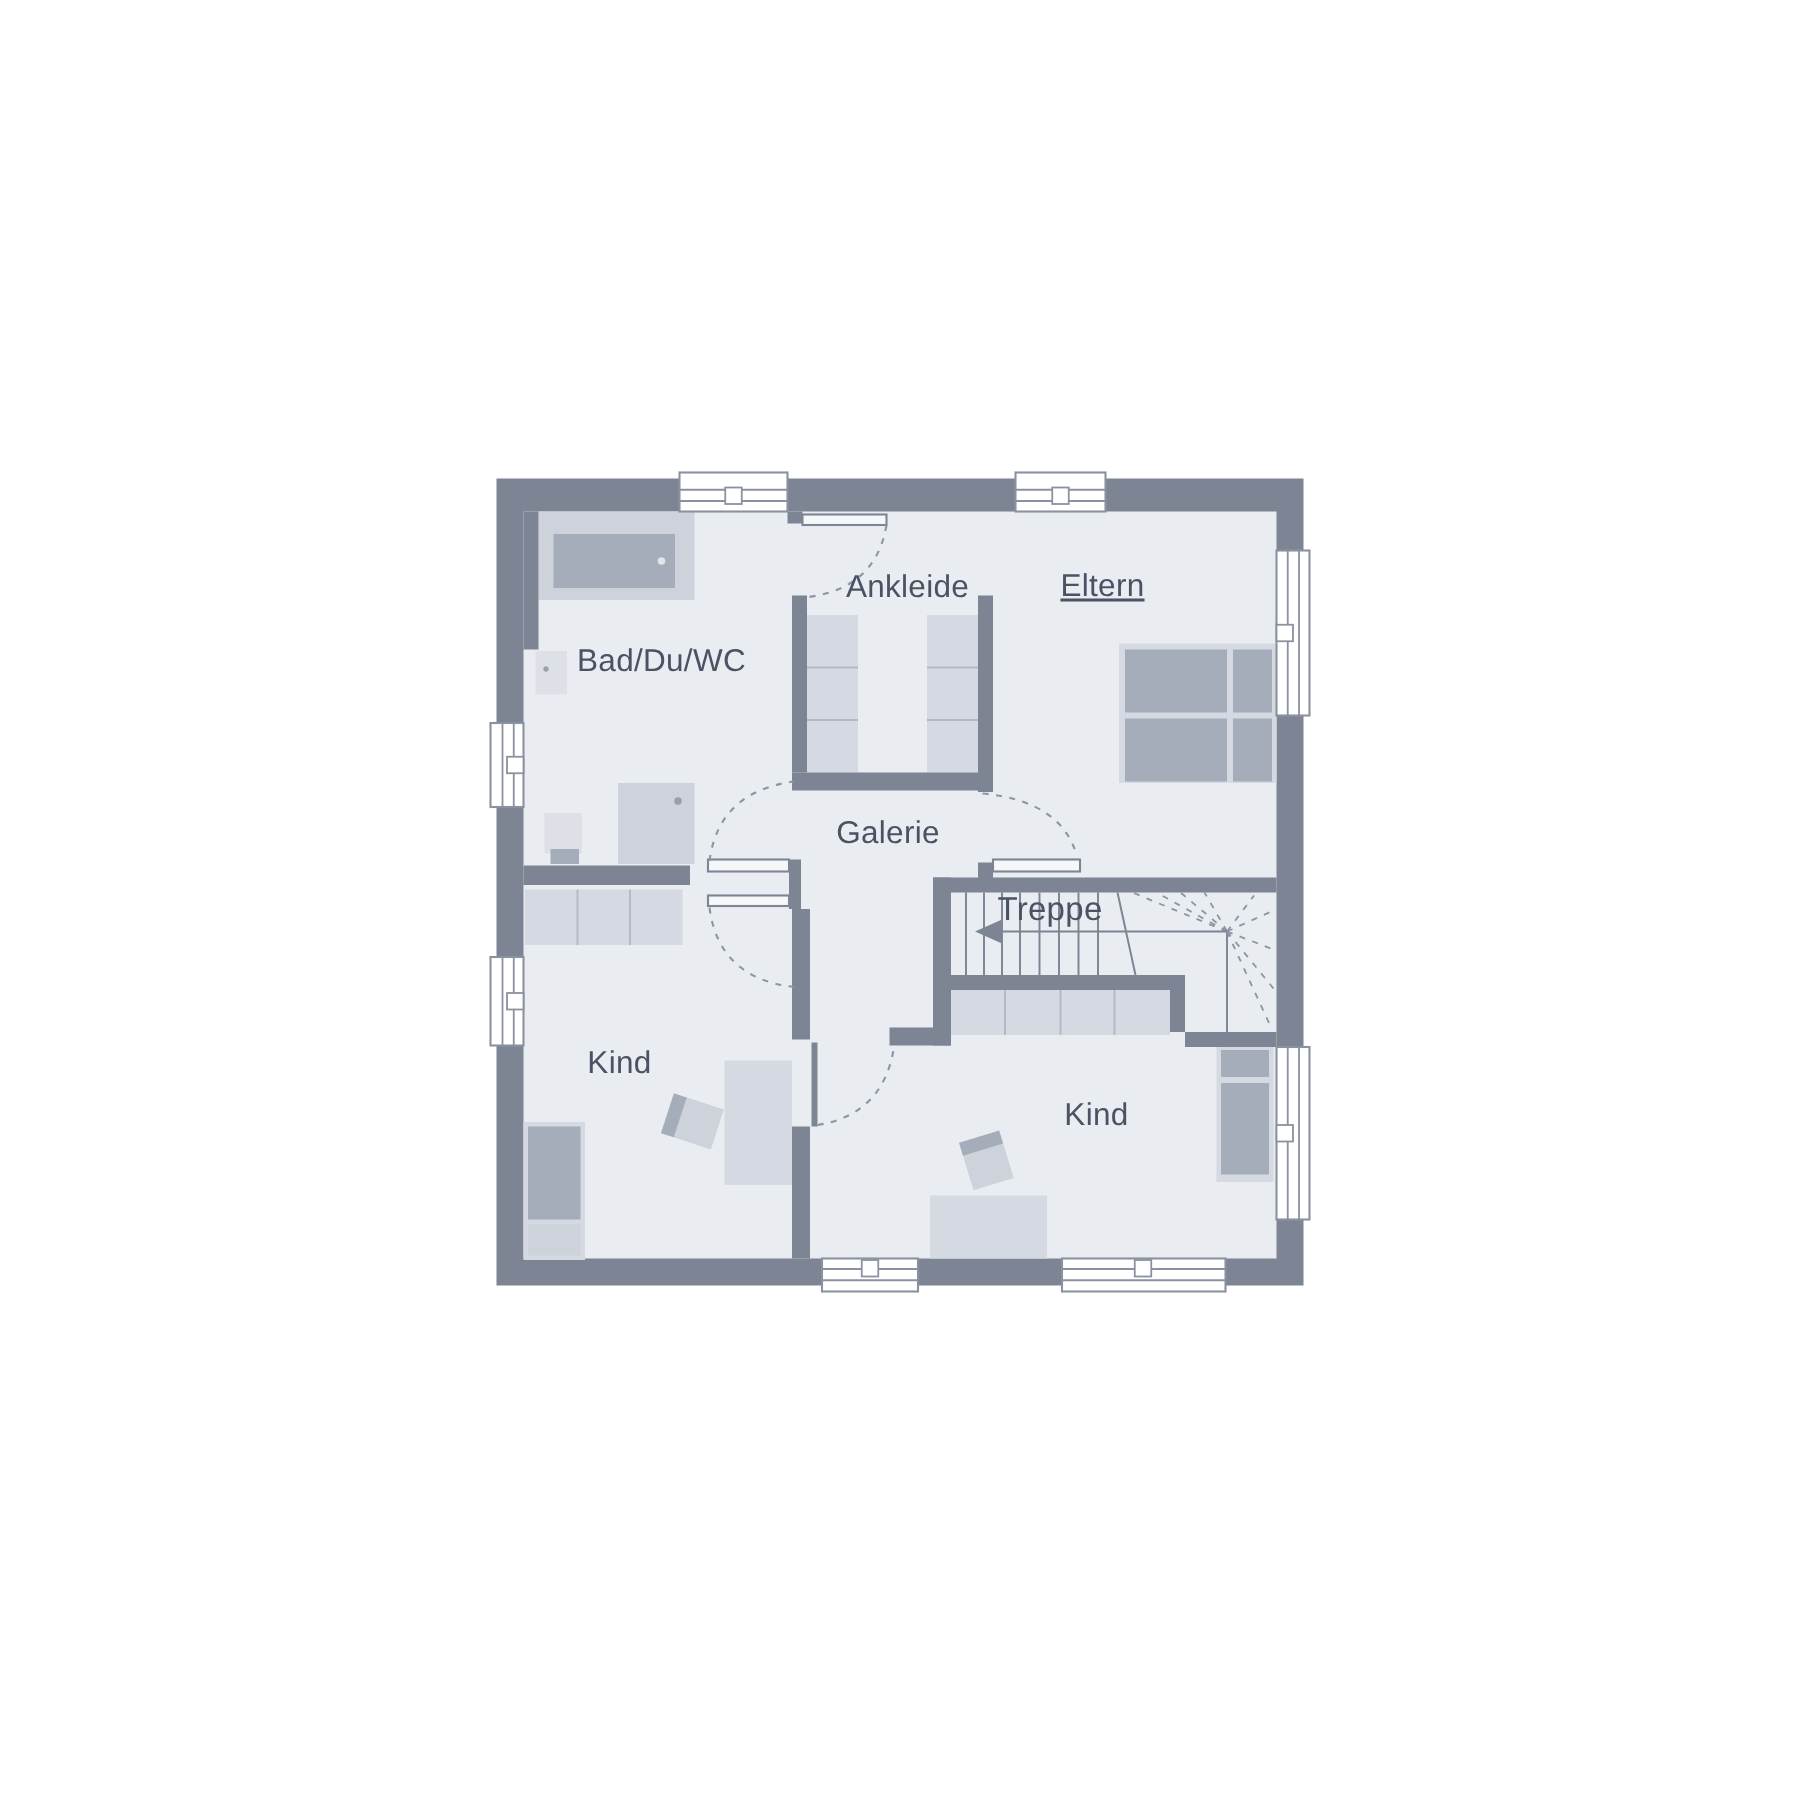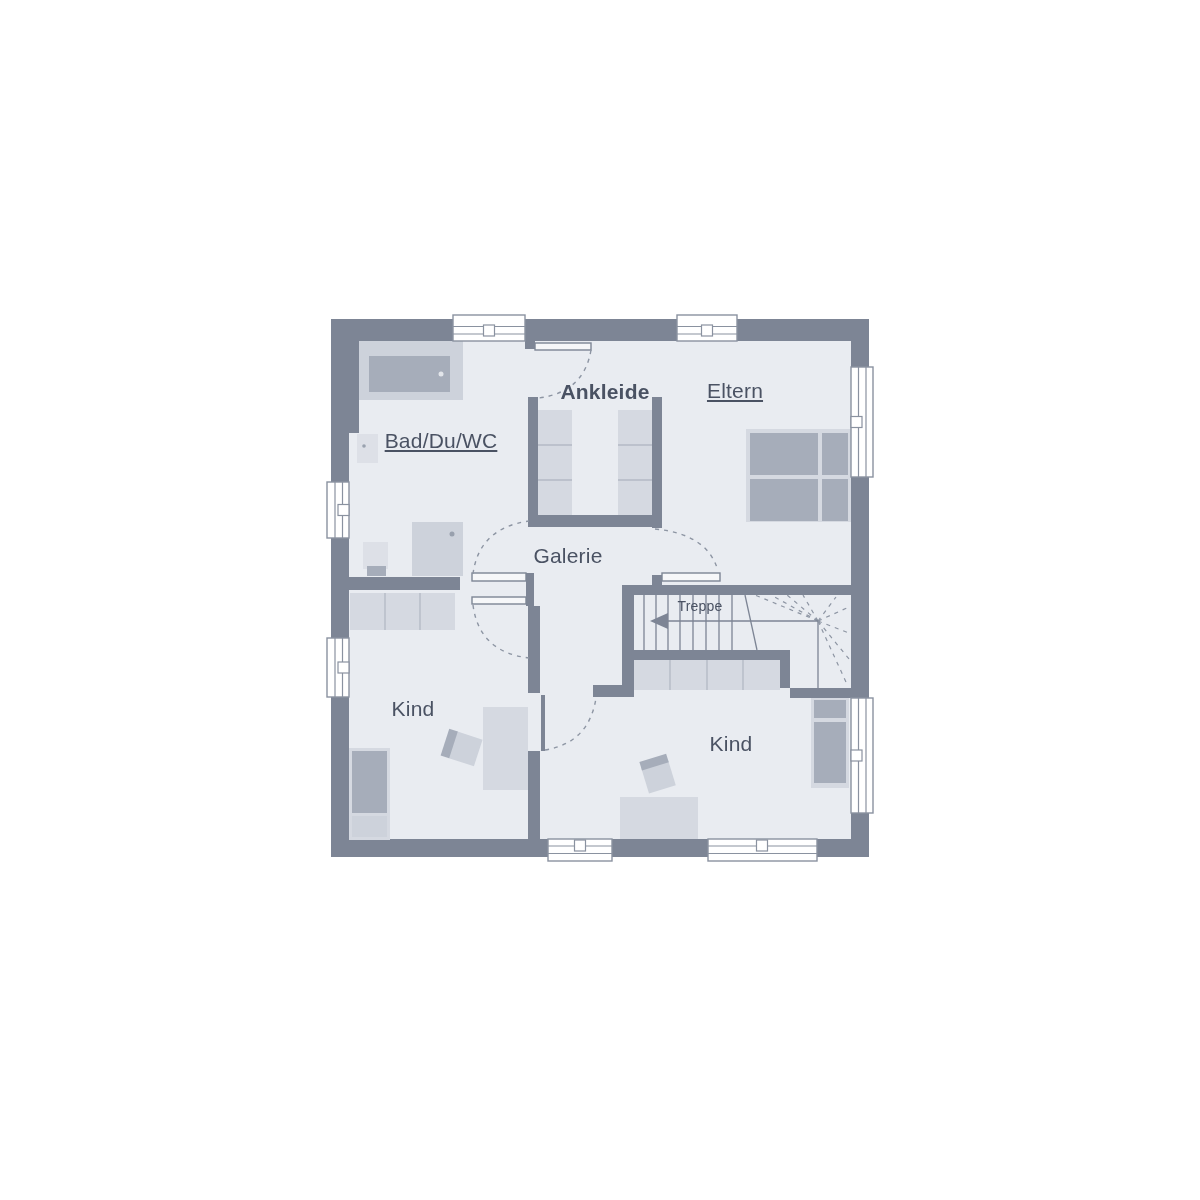--- a/index.html
+++ b/index.html
@@ -203,21 +203,21 @@
     </g>
     <g>
       <rect x="708" y="839" width="109" height="22" fill="#ffffff" stroke="#8a92a0" stroke-width="1.4"></rect>
       <line x1="708" y1="846" x2="817" y2="846" stroke="#8a92a0" stroke-width="1.2"></line>
       <line x1="708" y1="853.5" x2="817" y2="853.5" stroke="#8a92a0" stroke-width="1.2"></line>
       <rect x="756.5" y="840" width="11" height="11" fill="#ffffff" stroke="#8a92a0" stroke-width="1.2"></rect>
     </g>
   </g>
 </svg>
 
-<div class="room-label" style="left:441px;top:441px;text-decoration:underline;">Bad/Du/WC</div>
-<div class="room-label" style="left:605px;top:392px;font-weight:bold;">Ankleide</div>
+<div class="room-label" style="left:441px;top:441px;">Bad/Du/WC</div>
+<div class="room-label" style="left:605px;top:392px;">Ankleide</div>
 <div class="room-label" style="left:735px;top:391px;text-decoration:underline;">Eltern</div>
-<div class="room-label" style="left:568px;top:556px;">Galerie</div>
-<div class="room-label" style="left:700px;top:606px;font-size:14px;">Treppe</div>
+<div class="room-label" style="left:592px;top:556px;">Galerie</div>
+<div class="room-label" style="left:700px;top:606px;font-size:22px;">Treppe</div>
 <div class="room-label" style="left:413px;top:709px;">Kind</div>
 <div class="room-label" style="left:731px;top:744px;">Kind</div>
 
 </div>
 
 </body></html>

